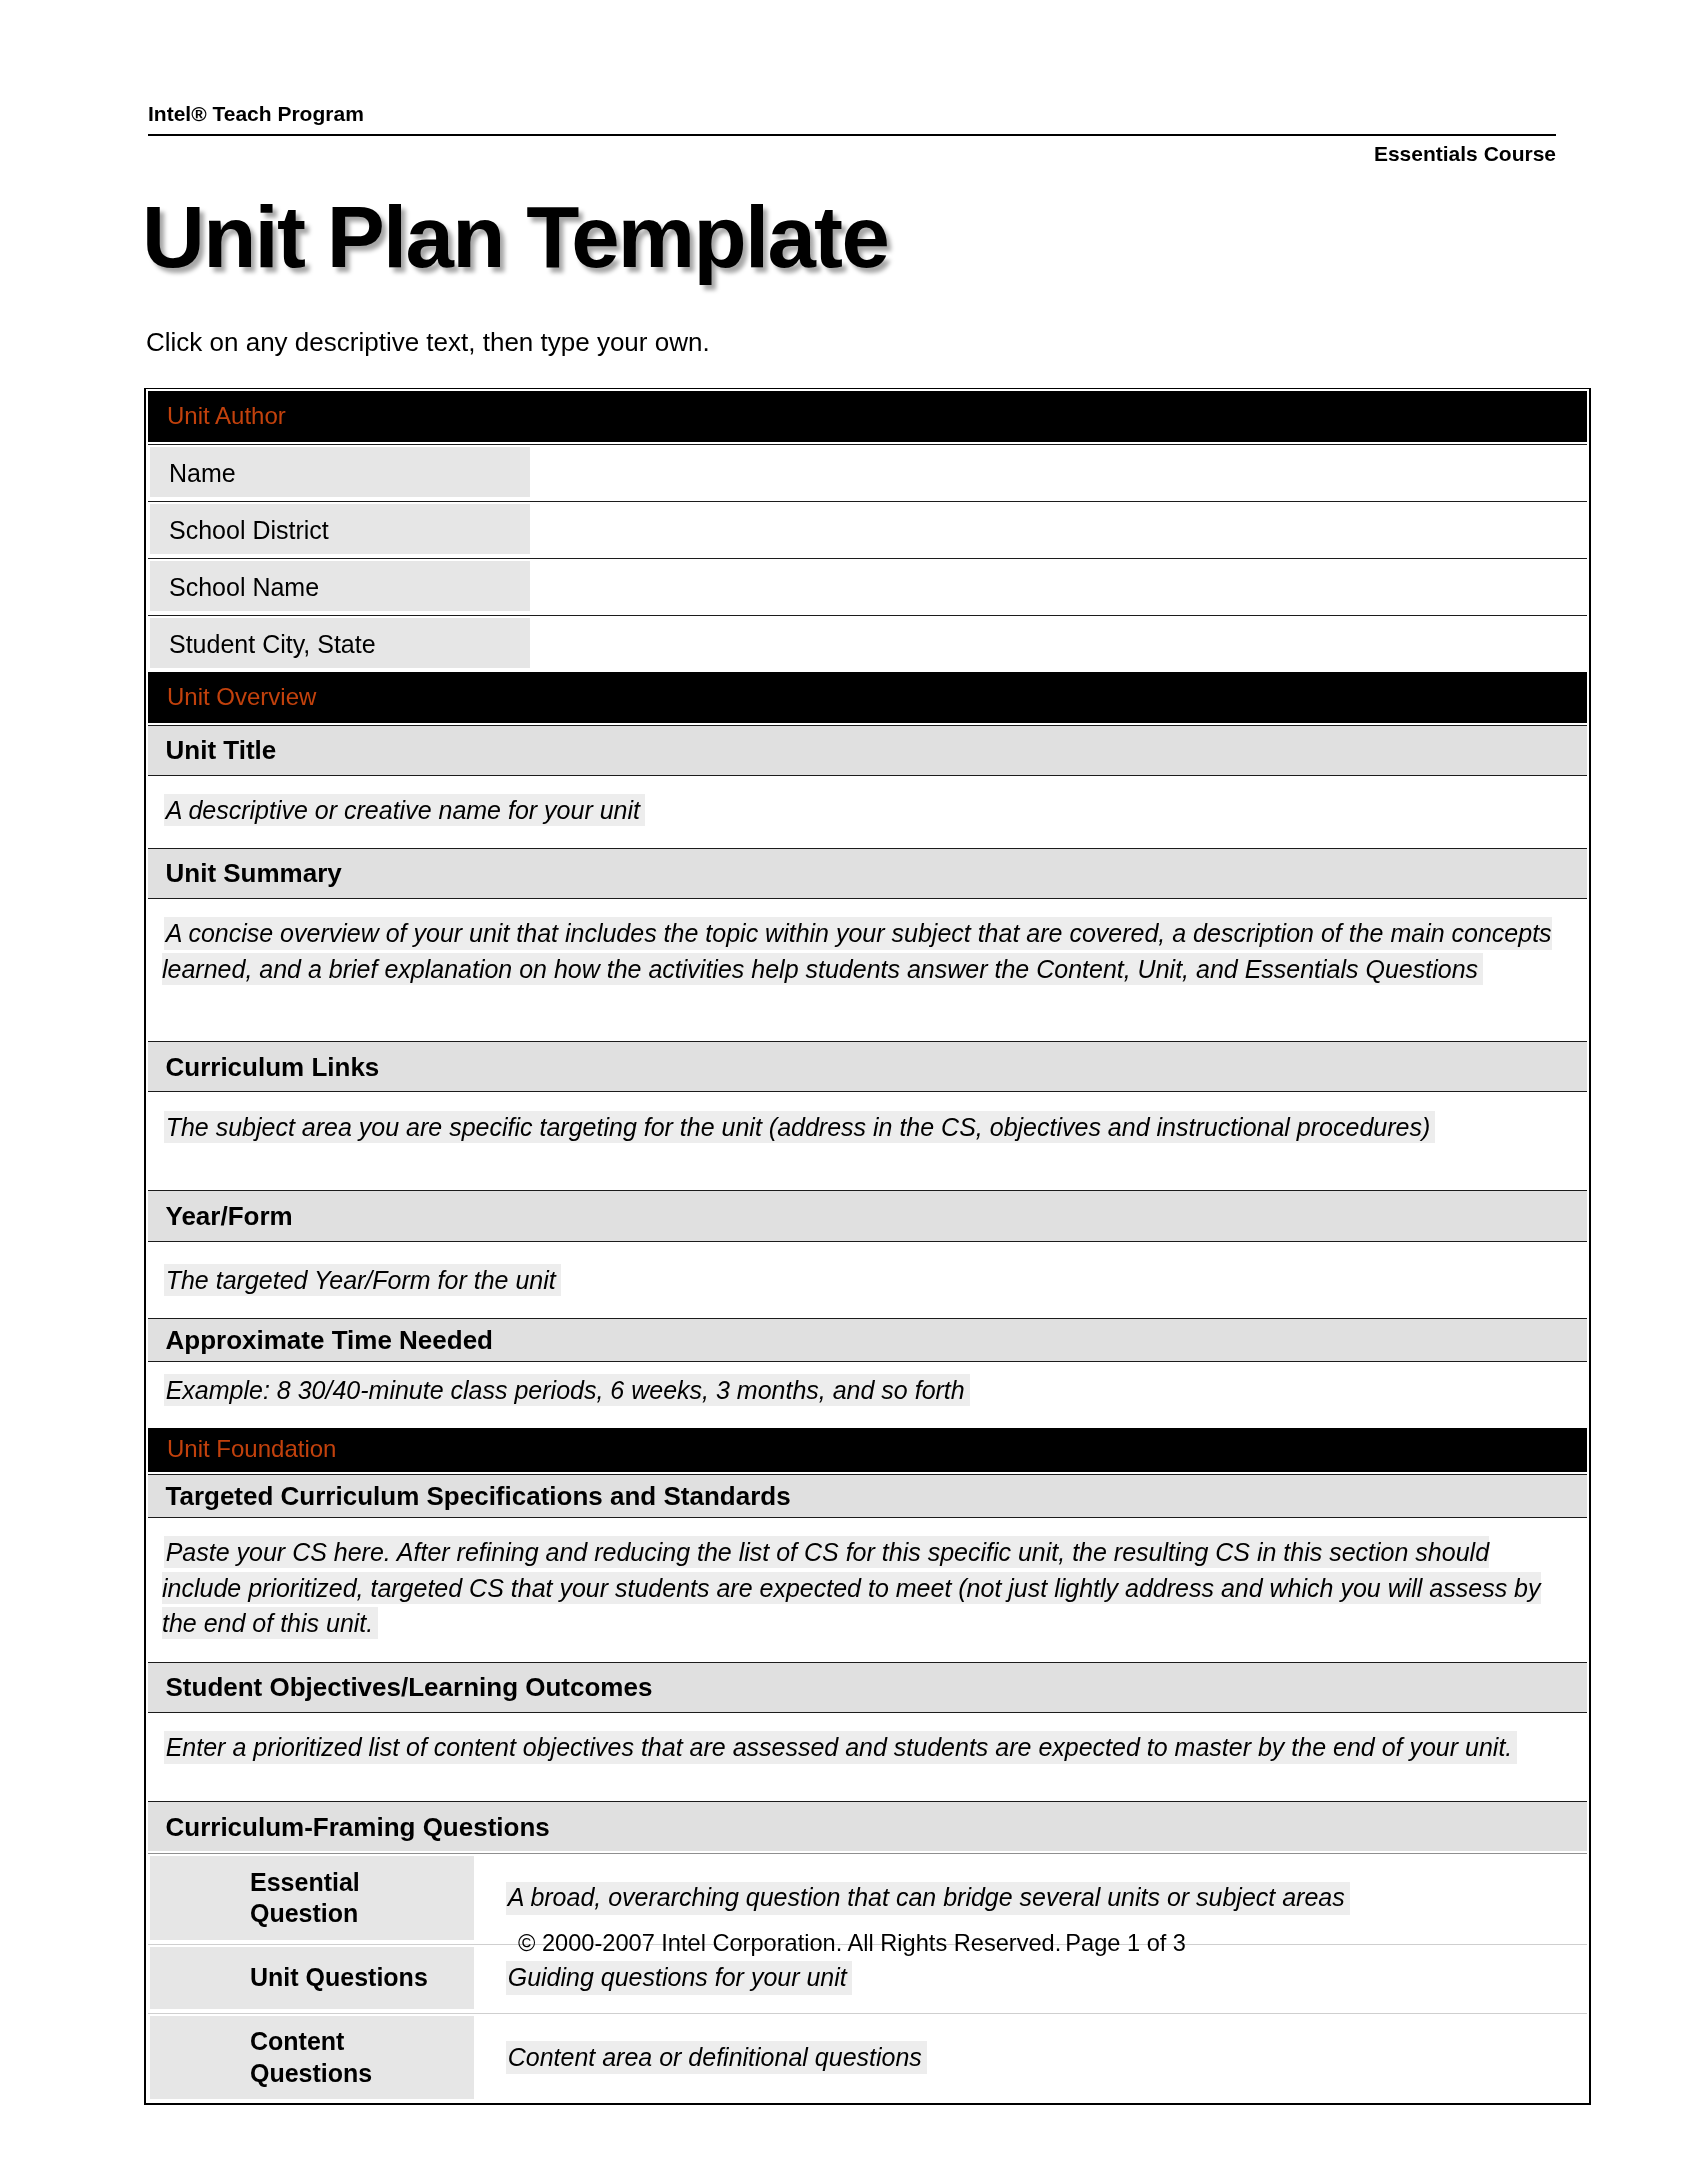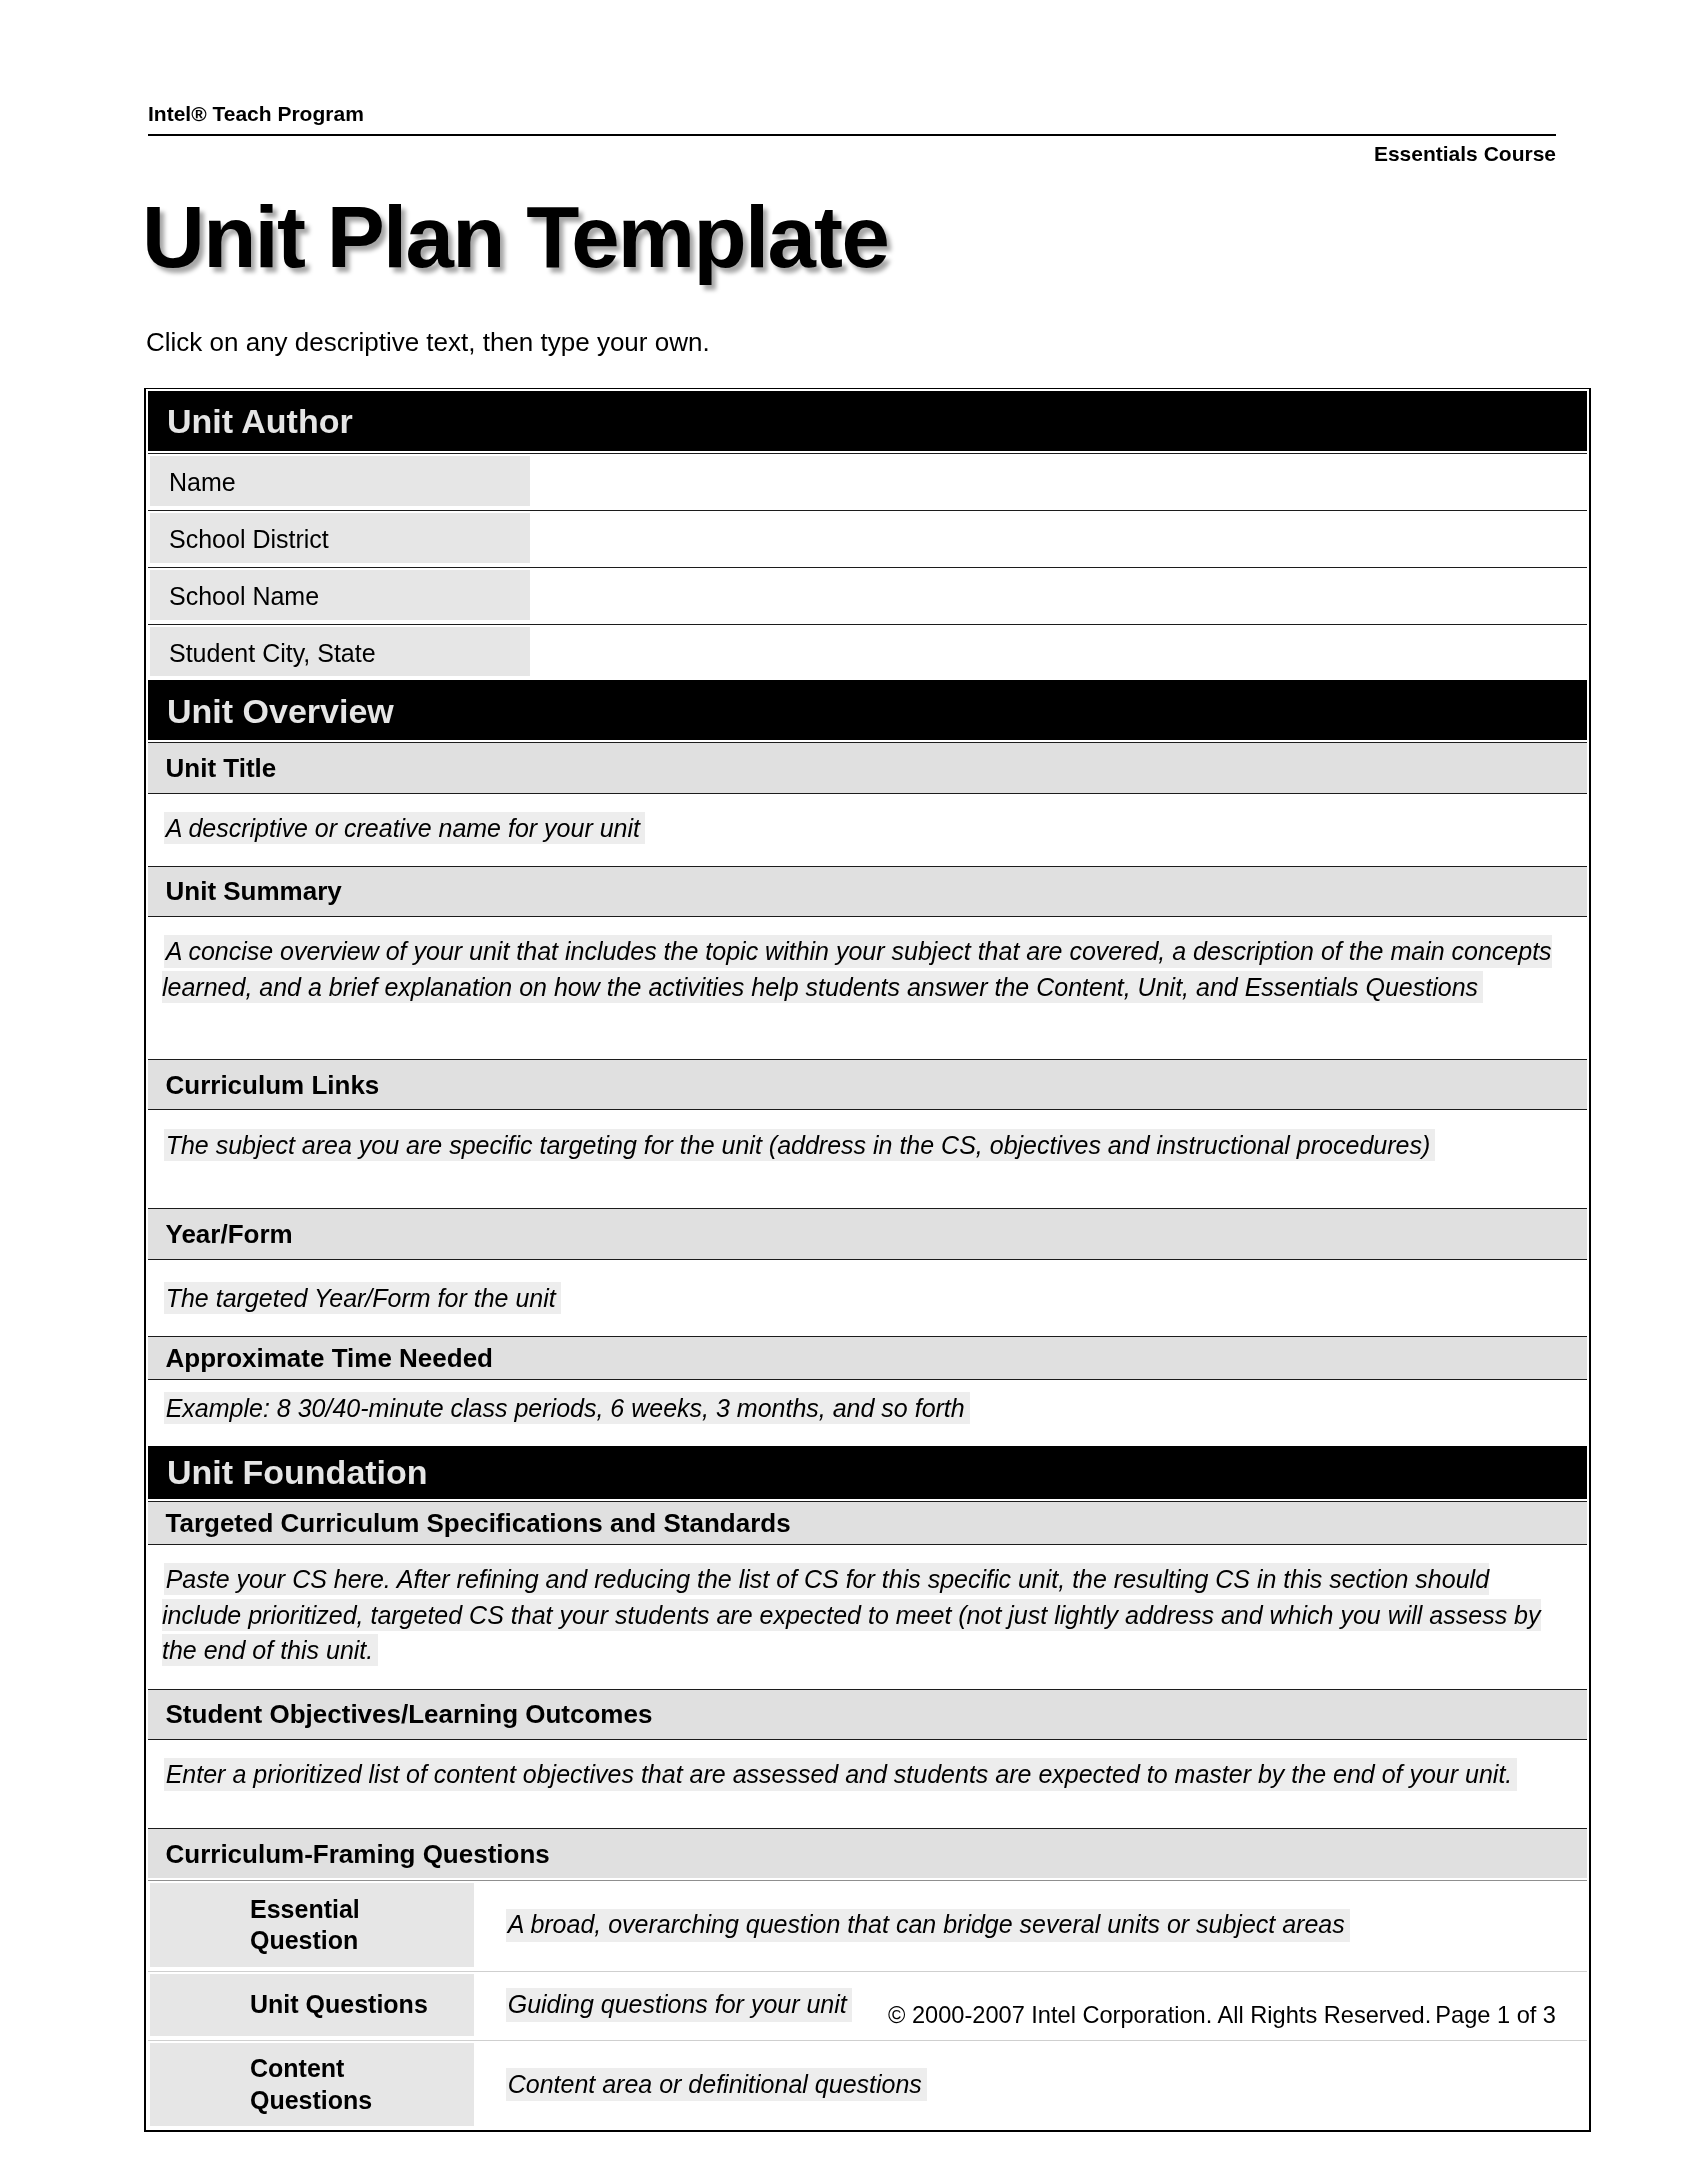--- a/index.html
+++ b/index.html
@@ -23,21 +23,21 @@
     text-shadow: 4.4px 5.2px 4.4px rgba(0,0,0,0.35);
   }
   .doc-subtitle { position: absolute; left: 140px; top: 321px; font-size: 26px; }
 
   
   .unit-table {
     position: absolute; left: 138px; top: 382px; width: 1447px;
     border: 2.6px solid #000; border-top-width: 1.7px; background: #fff;
   }
   .bar {
-    background: #000; color: #e5e5e5; font-weight: bold; font-size: 34px;
+    background: #000; color: #c2410c; font-weight: normal; font-size: 24px;
     padding: 11.4px 17.5px 9.6px 19px; min-height: 51px;
   }
   .bar-sm { min-height: 44px; padding-top: 7.9px; padding-bottom: 6.1px; }
   .subheader {
     background: #e0e0e0; font-weight: bold; font-size: 26px;
     border-top: 1.7px solid #1c1c1c; border-bottom: 1.7px solid #1c1c1c;
     padding: 9.6px 17.5px 8.7px 17.5px; min-height: 48px;
   }
   .subheader-sm { min-height: 42px; padding-top: 6.1px; padding-bottom: 5.2px; }
   .no-bb { border-bottom: none; }
@@ -63,22 +63,22 @@
     line-height: 1.25; padding: 10.5px 8.7px 10.5px 100px;
     display: flex; align-items: center;
   }
   .q-value {
     flex: 1; background: #fff; font-style: italic; font-size: 25px;
     display: flex; align-items: center; padding: 8.7px 17.5px 8.7px 26px;
   }
 
   
   .doc-footer {
-    position: absolute; left: 140px; top: 1994px; width: 1412px;
-    display: flex; justify-content: flex-end; font-size: 23.6px;
+    position: absolute; left: 140px; top: 1922px; width: 1412px;
+    display: flex; justify-content: center; font-size: 23.6px;
   }
 </style>
 </head>
 <body>
 
 <div>
 
   <header class="doc-header">
     <div class="hdr-line1">Intel® Teach Program</div>
     <div class="hdr-rule"></div>

